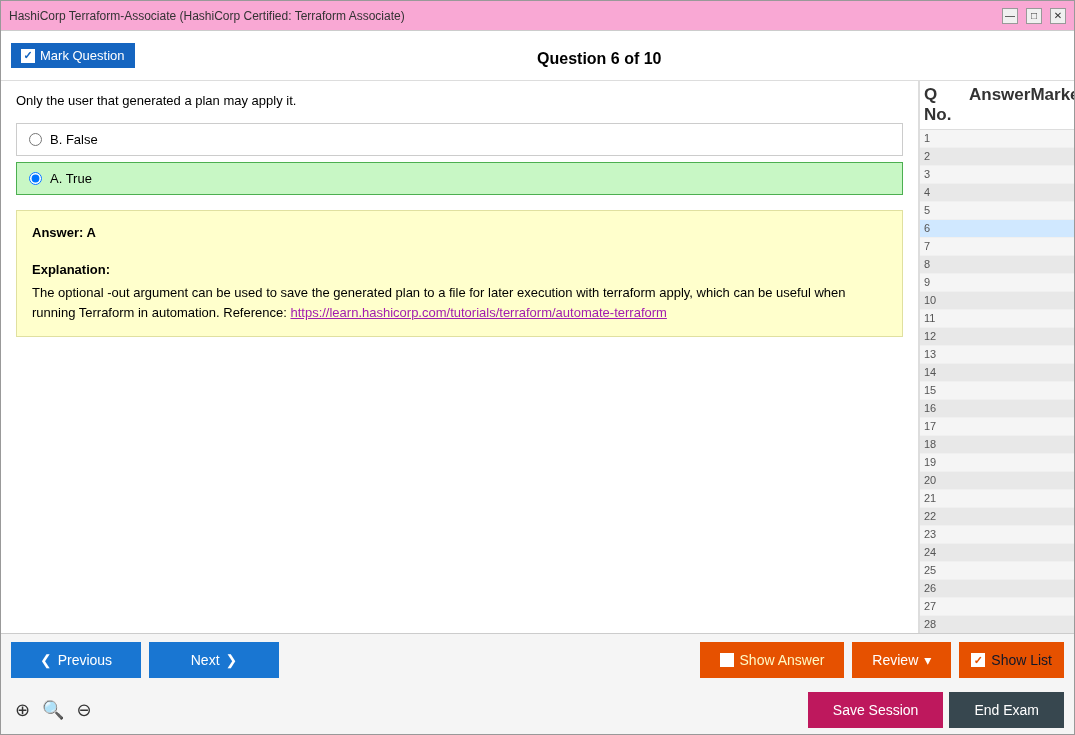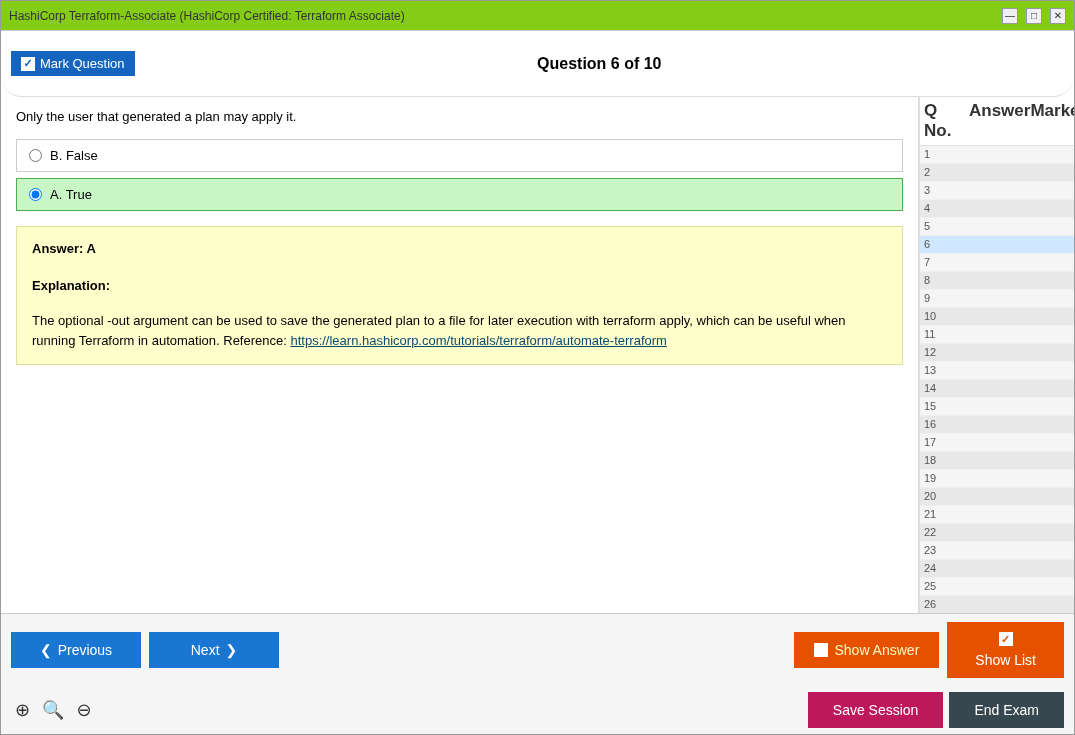--- a/index.html
+++ b/index.html
@@ -6,39 +6,39 @@
     body { font-family: Arial, sans-serif; font-size: 13px; background: #f0f0f0; }
     
     .window { 
       width: 1075px; height: 735px; 
       background: #fff; 
       border: 1px solid #999;
       display: flex; flex-direction: column;
     }
     
     .title-bar {
-      background: #84cc16;
+      background: #f9a8d4;
       border-bottom: 1px solid #ccc;
       padding: 5px 8px;
       display: flex; align-items: center; justify-content: space-between;
       height: 30px;
     }
     .title-bar-title { font-size: 12px; color: #333; }
     .title-bar-controls { display: flex; gap: 8px; }
     .title-bar-btn { 
       width: 16px; height: 16px; 
       border: 1px solid #999; background: #f0f0f0;
       cursor: pointer; display: flex; align-items: center; justify-content: center;
       font-size: 10px; color: #333;
     }
 
     .toolbar {
-      padding: 20px 10px;
+      padding: 12px 10px;
       border-bottom: 1px solid #ddd;
-      display: flex; align-items: center; border-radius: 21px;
+      display: flex; align-items: flex-end;
     }
     .mark-question-btn {
       background: #1565c0;
       color: white;
       border: none;
       padding: 5px 10px;
       font-size: 13px;
       cursor: pointer;
       display: flex; align-items: center; gap: 5px;
     }
@@ -99,23 +99,23 @@
 
     .answer-box {
       background: #ffffcc;
       border: 1px solid #e0e0a0;
       padding: 12px 15px;
       margin-top: 15px;
       font-size: 13px;
       line-height: 1.6;
     }
     .answer-box .answer-label { font-weight: bold; margin-bottom: 16px; }
-    .answer-box .explanation-label { font-weight: bold; margin-bottom: 14px; }
+    .answer-box .explanation-label { font-weight: bold; margin-bottom: 2px; }
     .answer-box .explanation-text { color: #000; }
-    .answer-box a { color: #0c4a6e; }
+    .answer-box a { color: #a21caf; }
 
     .question-list {
       width: 155px;
       background: #fafafa;
       border-left: 1px solid #ddd;
       overflow-y: auto;
       flex-shrink: 0;
     }
     .question-list-header {
       display: grid;
@@ -177,26 +177,26 @@
       background: #e65100;
       color: white;
       border: none;
       padding: 10px 20px;
       font-size: 14px;
       cursor: pointer;
       display: flex; align-items: center; gap: 6px;
     }
     .btn-show-list {
       background: #e65100;
-      color: #ffffff;
-      border: none;
-      padding: 10px 28px;
-      font-size: 14px;
-      cursor: pointer;
-      display: flex; align-items: center; gap: 6px; flex-direction: column;
+      color: #0f172a;
+      border: none;
+      padding: 10px 12px;
+      font-size: 14px;
+      cursor: pointer;
+      display: flex; align-items: center; gap: 6px;
     }
     .btn-show-list .chk-icon {
       width: 14px; height: 14px; background: #fff; display: inline-flex;
       align-items: center; justify-content: center;
     }
     .btn-show-list .chk-icon::after { content: '✓'; color: #e65100; font-size: 11px; font-weight: bold; }
 
     .bottom-secondary {
       display: flex; align-items: center; justify-content: space-between;
       padding: 6px 10px;
@@ -440,20 +440,24 @@
         <span>Previous</span>
       </button>
       <button class="btn-nav">
         <span>Next</span>
         <span class="chevron-right"></span>
       </button>
       <button class="btn-show-answer">
         <span class="sq-icon"></span>
         <span>Show Answer</span>
       </button>
+      <button class="btn-review">
+        <span>Review</span>
+        <span>▾</span>
+      </button>
       <button class="btn-show-list">
         <span class="chk-icon"></span>
         <span>Show List</span>
       </button>
     </div>
     <div class="bottom-secondary">
       <div class="zoom-controls">
         <button class="zoom-btn">⊕</button>
         <button class="zoom-btn">🔍</button>
         <button class="zoom-btn">⊖</button>

